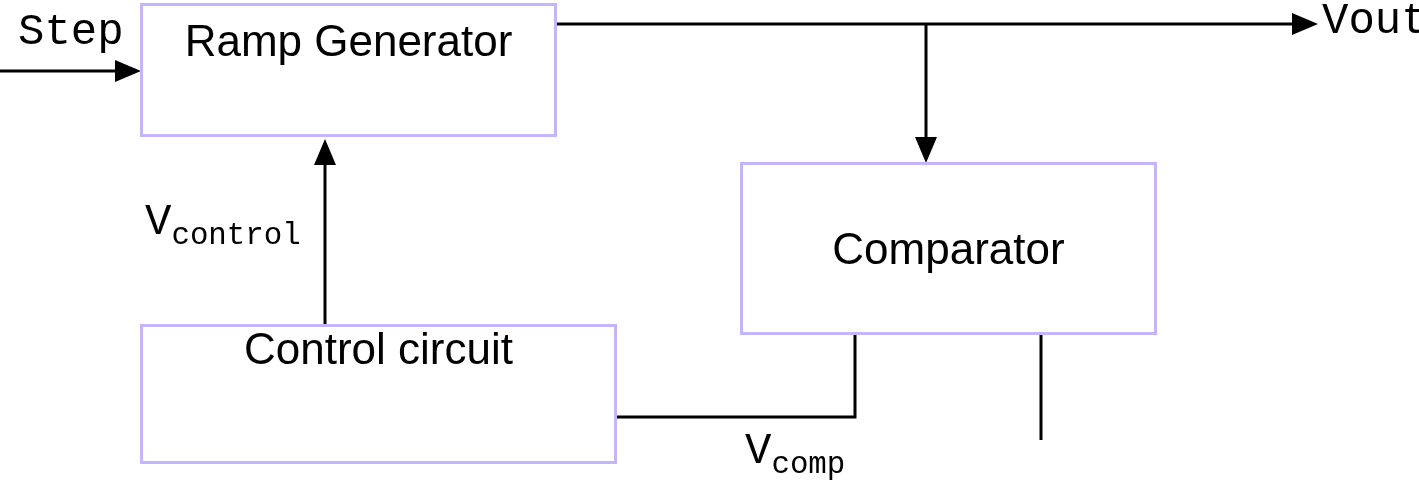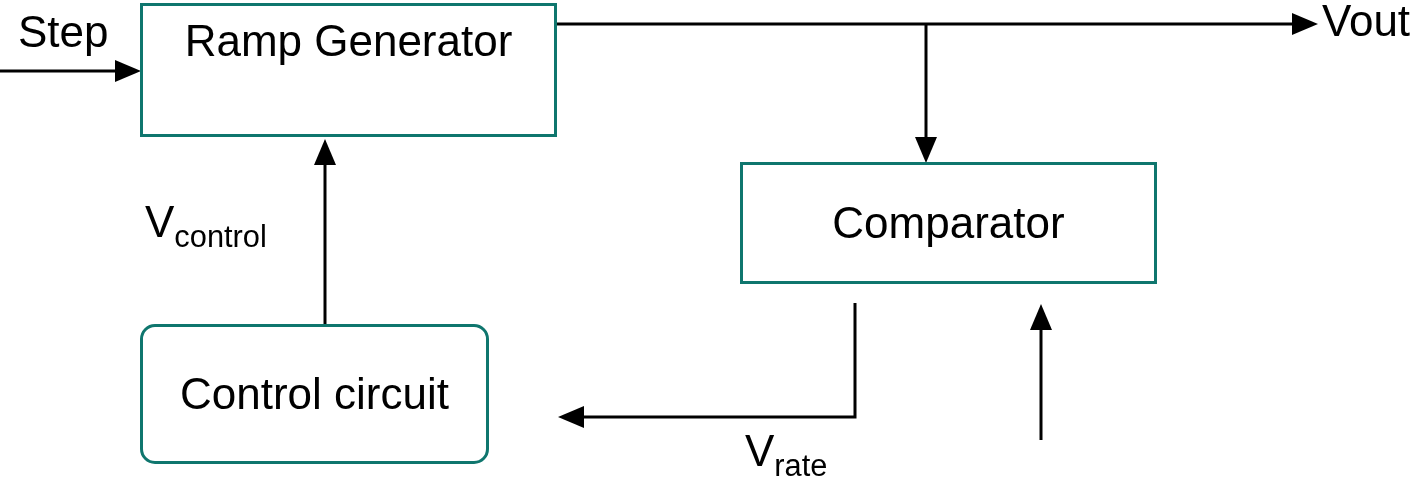--- a/index.html
+++ b/index.html
@@ -19,58 +19,58 @@
   .wires {
     position: absolute;
     left: 0;
     top: 0;
     width: 1419px;
     height: 493px;
   }
   .block {
     position: absolute;
     box-sizing: border-box;
-    border: 3px solid #0f766e;
+    border: 3px solid #c4b5fd;
     background: #ffffff;
     display: flex;
     align-items: center;
     justify-content: center;
     font-size: 44px;
     line-height: 1;
     white-space: nowrap;
   }
   .block.ramp {
     left: 140px;
     top: 3px;
     width: 417px;
     height: 134px;
     align-items: flex-start;
     padding-top: 13px;
   }
   .block.comparator {
     left: 740px;
     top: 162px;
     width: 417px;
-    height: 122px;
+    height: 173px;
   }
   .block.control {
     left: 140px;
     top: 324px;
-    width: 349px;
+    width: 477px;
     height: 140px;
     flex-direction: column;
-    justify-content: center;
+    justify-content: space-between;
     align-items: center;
-    border-radius: 15px;
   }
   .sig-label {
     position: absolute;
     font-size: 44px;
     line-height: 1;
     white-space: nowrap;
+    font-family: Liberation Mono, monospace;
   }
   .sig-label sub {
     font-size: 0.70em;
     line-height: 0;
   }
   .step-label    { left: 18px;   top: 10px;  }
   .vout-label    { left: 1322px; top: -1px;  }
   .vcontrol-label{ left: 145px;  top: 200px; }
   .vcomp-label   { left: 745px;  top: 429px; }
   .vref-label    { left: 1041px; top: 444px; }
@@ -115,17 +115,17 @@
 
   <span class="sig-label step-label">Step</span>
 
   <span class="sig-label vcontrol-label">
     <span>V</span><sub>control</sub>
   </span>
 
   <span class="sig-label vout-label">Vout</span>
 
   <span class="sig-label vcomp-label">
-    <span>V</span><sub>rate</sub>
+    <span>V</span><sub>comp</sub>
   </span>
 
 
 </div>
 
 </body></html>

